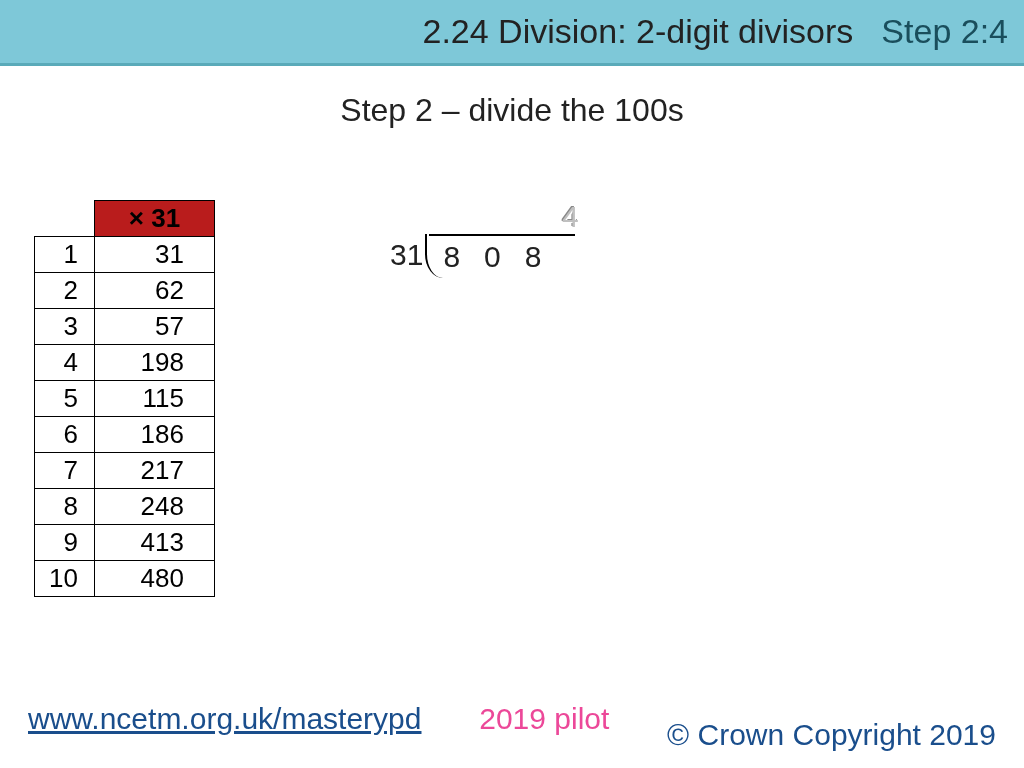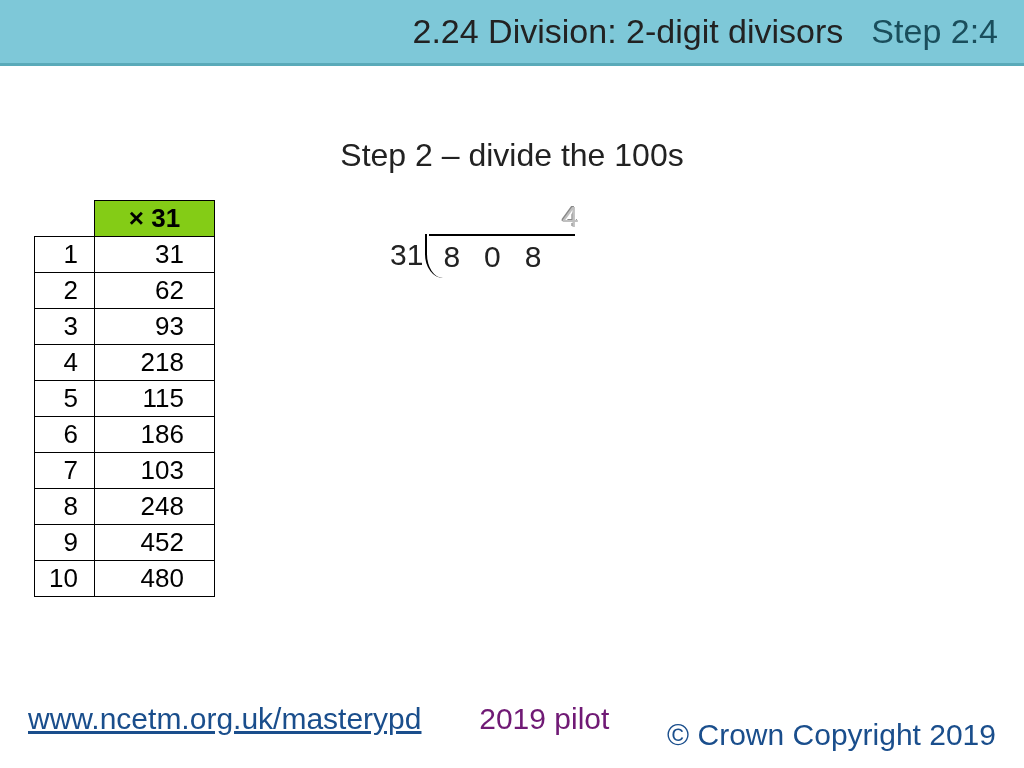--- a/index.html
+++ b/index.html
@@ -11,21 +11,21 @@
     position: relative;
     overflow: hidden;
   }
   .header-bar {
     width: 100%;
     height: 66px;
     background: #7ec8d8;
     display: flex;
     align-items: center;
     justify-content: flex-end;
-    padding: 0 26px;
+    padding: 0 16px;
     border-bottom: 3px solid #5aaab9;
   }
   .header-title {
     font-size: 34px;
     color: #222;
     font-weight: 400;
     margin-right: 28px;
   }
   .header-step {
     font-size: 34px;
@@ -42,39 +42,38 @@
   .subtitle {
     font-size: 32px;
     color: #222;
     display: inline;
     position: relative;
   }
   .subtitle.over {
     position: absolute;
     left: 50%;
     transform: translateX(-50%);
-    margin-top: 45px;
   }
   .table-wrap {
     position: absolute;
     top: 200px;
     left: 34px;
   }
   table.mult {
     border-collapse: collapse;
     font-size: 26px;
   }
   table.mult th, table.mult td {
     border: 1px solid #000;
     padding: 2px 10px;
     text-align: center;
     height: 36px;
   }
   table.mult th.head {
-    background: #84cc16;
+    background: #b91c1c;
     font-weight: 700;
     min-width: 120px;
   }
   table.mult td.idx {
     min-width: 60px;
     text-align: right;
     padding-right: 16px;
   }
   table.mult td.val {
     min-width: 120px;
@@ -138,21 +137,21 @@
     justify-content: space-between;
     align-items: center;
     padding: 0 28px;
     font-size: 30px;
   }
   .footer .url {
     color: #1a4e8c;
     text-decoration: underline;
   }
   .footer .pilot {
-    color: #701a75;
+    color: #ec4899;
   }
   .footer .copyright {
     color: #1a4e8c;
     margin-top: 32px;
   }
 </style>
 </head>
 <body>
 
 <div class="header-bar">
@@ -174,45 +173,45 @@
     <tr>
           <td class="idx">1</td>
           <td class="val">31</td>
         </tr>
     <tr>
           <td class="idx">2</td>
           <td class="val">62</td>
         </tr>
     <tr>
           <td class="idx">3</td>
-          <td class="val">93</td>
+          <td class="val">57</td>
         </tr>
     <tr>
           <td class="idx">4</td>
-          <td class="val">218</td>
+          <td class="val">198</td>
         </tr>
     <tr>
           <td class="idx">5</td>
           <td class="val">115</td>
         </tr>
     <tr>
           <td class="idx">6</td>
           <td class="val">186</td>
         </tr>
     <tr>
           <td class="idx">7</td>
-          <td class="val">103</td>
+          <td class="val">217</td>
         </tr>
     <tr>
           <td class="idx">8</td>
           <td class="val">248</td>
         </tr>
     <tr>
           <td class="idx">9</td>
-          <td class="val">452</td>
+          <td class="val">413</td>
         </tr>
     <tr>
           <td class="idx">10</td>
           <td class="val">480</td>
         </tr>
   </tbody>
     </table>
 </div>
 
 <div class="division-wrap">

